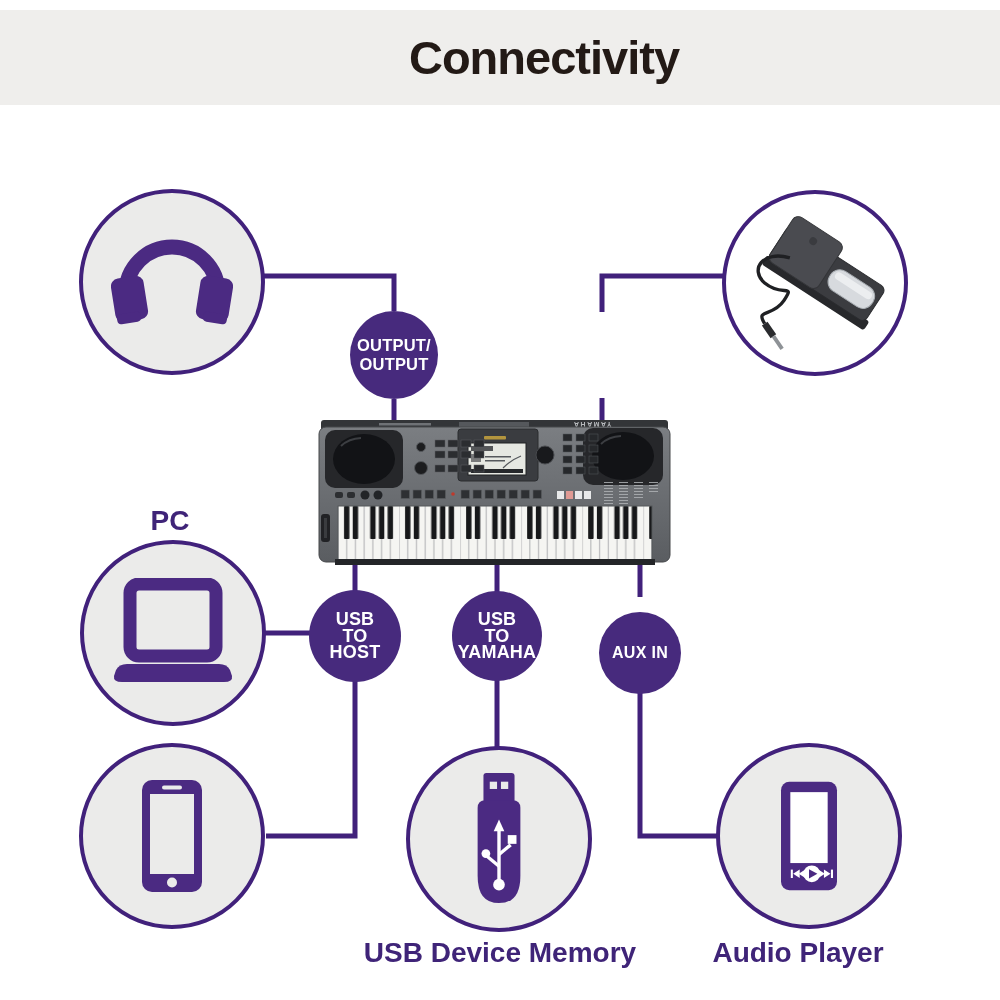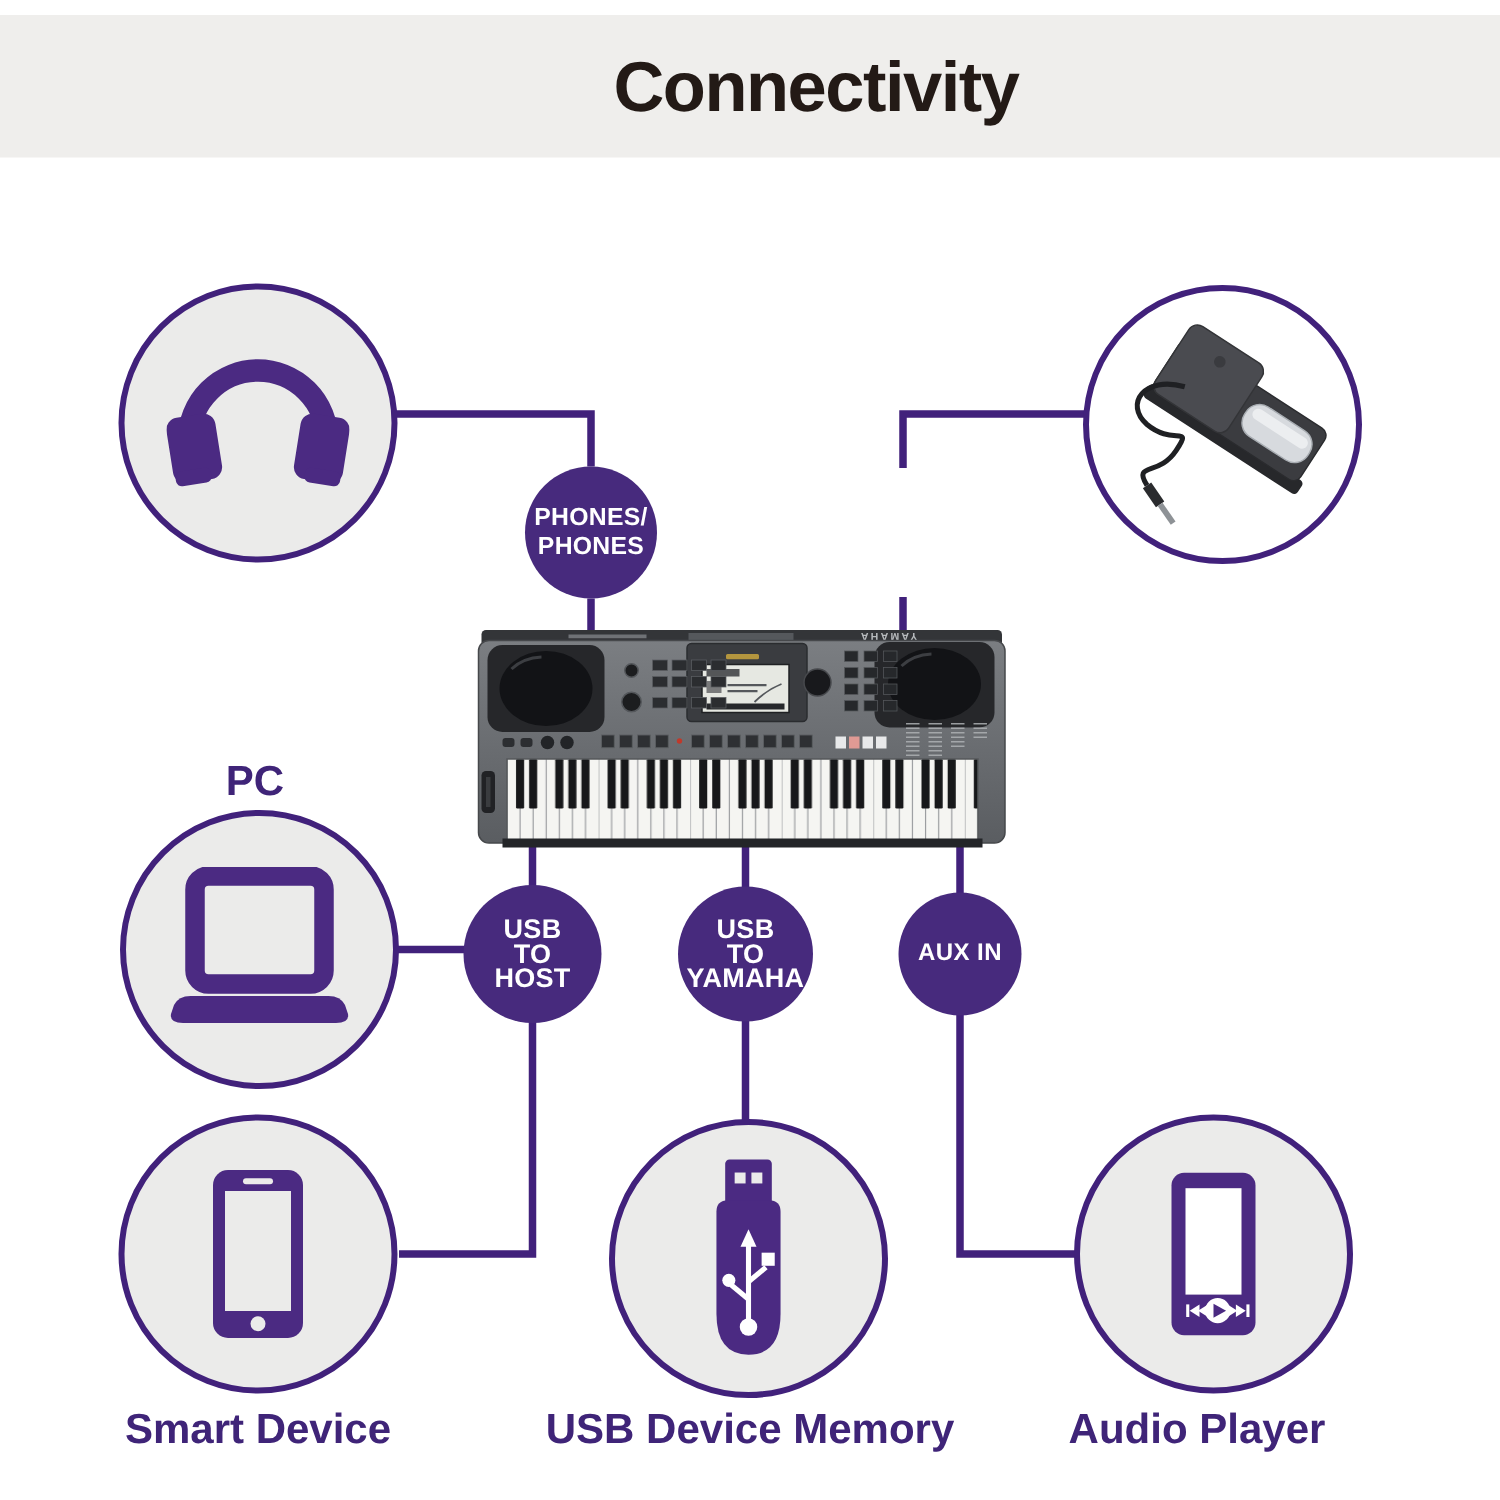--- a/index.html
+++ b/index.html
@@ -254,21 +254,20 @@
   </div>
 
   <div class="dev-label" style="left:170px;top:505px;">PC</div>
   <div class="device-circle" style="left:80px;top:540px;">
     <svg width="140" height="110" viewBox="0 0 140 110">
       <rect x="27" y="6" width="86" height="72" rx="9" fill="none" stroke="#4b2a82" stroke-width="13"></rect>
       <path d="M24 86 H116 Q124 86 127 92 L129 98 Q130 104 121 104 H19 Q10 104 11 98 L13 92 Q16 86 24 86 Z" fill="#4b2a82"></path>
     </svg>
   </div>
 
-  <div class="dev-label" style="left:172px;top:937px;">Smart Device</div>
   <div class="device-circle" style="left:79px;top:743px;">
     <svg width="62" height="114" viewBox="0 0 62 114">
       <rect x="1" y="1" width="60" height="112" rx="10" fill="#4b2a82"></rect>
       <rect x="9" y="15" width="44" height="80" fill="#ebebea"></rect>
       <rect x="21" y="6.5" width="20" height="4" rx="2" fill="#ebebea"></rect>
       <circle cx="31" cy="103.5" r="5" fill="#ebebea"></circle>
     </svg>
   </div>
 
   <div class="dev-label" style="left:500px;top:937px;">USB Device Memory</div>
@@ -302,30 +301,30 @@
         <polygon points="42,96 42,105 49,100.5"></polygon>
         <polygon points="48,96 48,105 55,100.5"></polygon>
         <rect x="55.5" y="96" width="2.2" height="9"></rect>
         <circle cx="35" cy="100.5" r="9"></circle>
       </g>
       <polygon points="32,95.5 32,105.5 41,100.5" fill="#4b2a82"></polygon>
     </svg>
   </div>
 
   <div class="port-circle p2line" style="left:350px;top:311px;width:88px;height:88px;">
-    <span>PHONES/</span>
-    <span>PHONES</span>
+    <span>OUTPUT/</span>
+    <span>OUTPUT</span>
   </div>
   <div class="port-circle p3line" style="left:309px;top:590px;width:92px;height:92px;">
     <span>USB</span>
     <span>TO</span>
     <span>HOST</span>
   </div>
   <div class="port-circle p3line" style="left:452px;top:591px;width:90px;height:90px;">
     <span>USB</span>
     <span>TO</span>
     <span>YAMAHA</span>
   </div>
-  <div class="port-circle p1line" style="left:599px;top:595px;width:82px;height:82px;">
+  <div class="port-circle p1line" style="left:599px;top:612px;width:82px;height:82px;">
     <span>AUX IN</span>
   </div>
 
 </div>
 
 </body></html>

